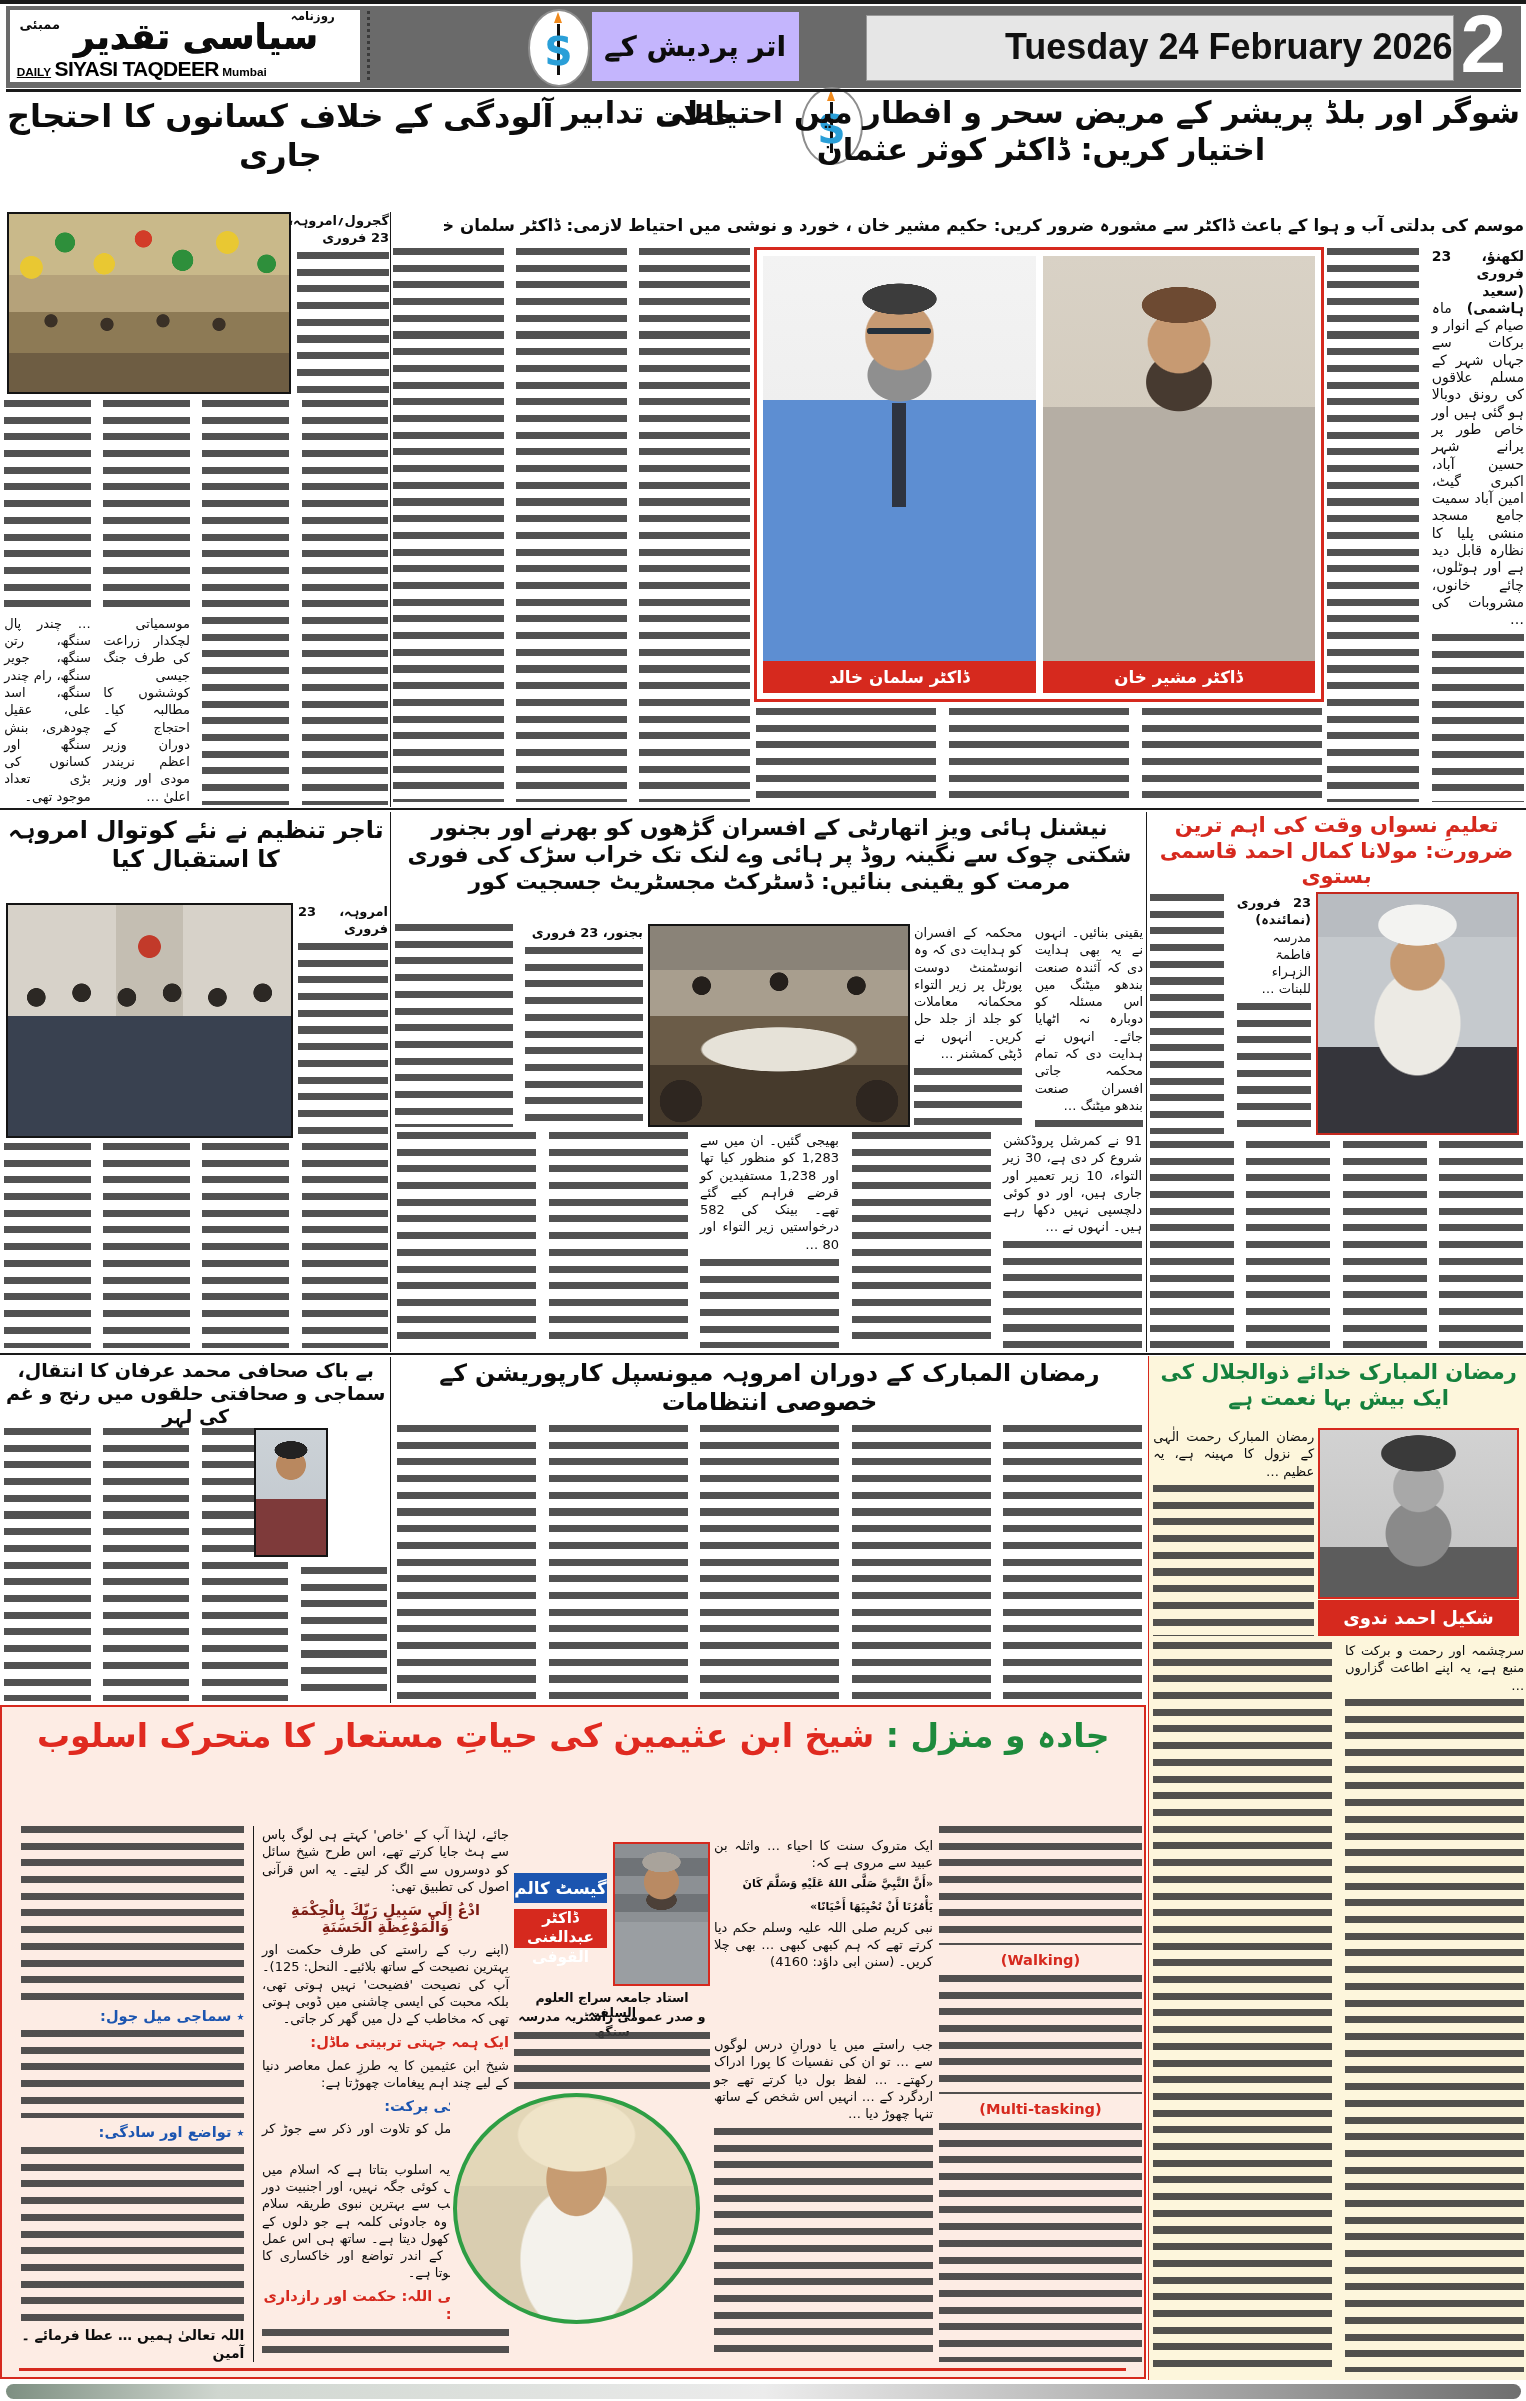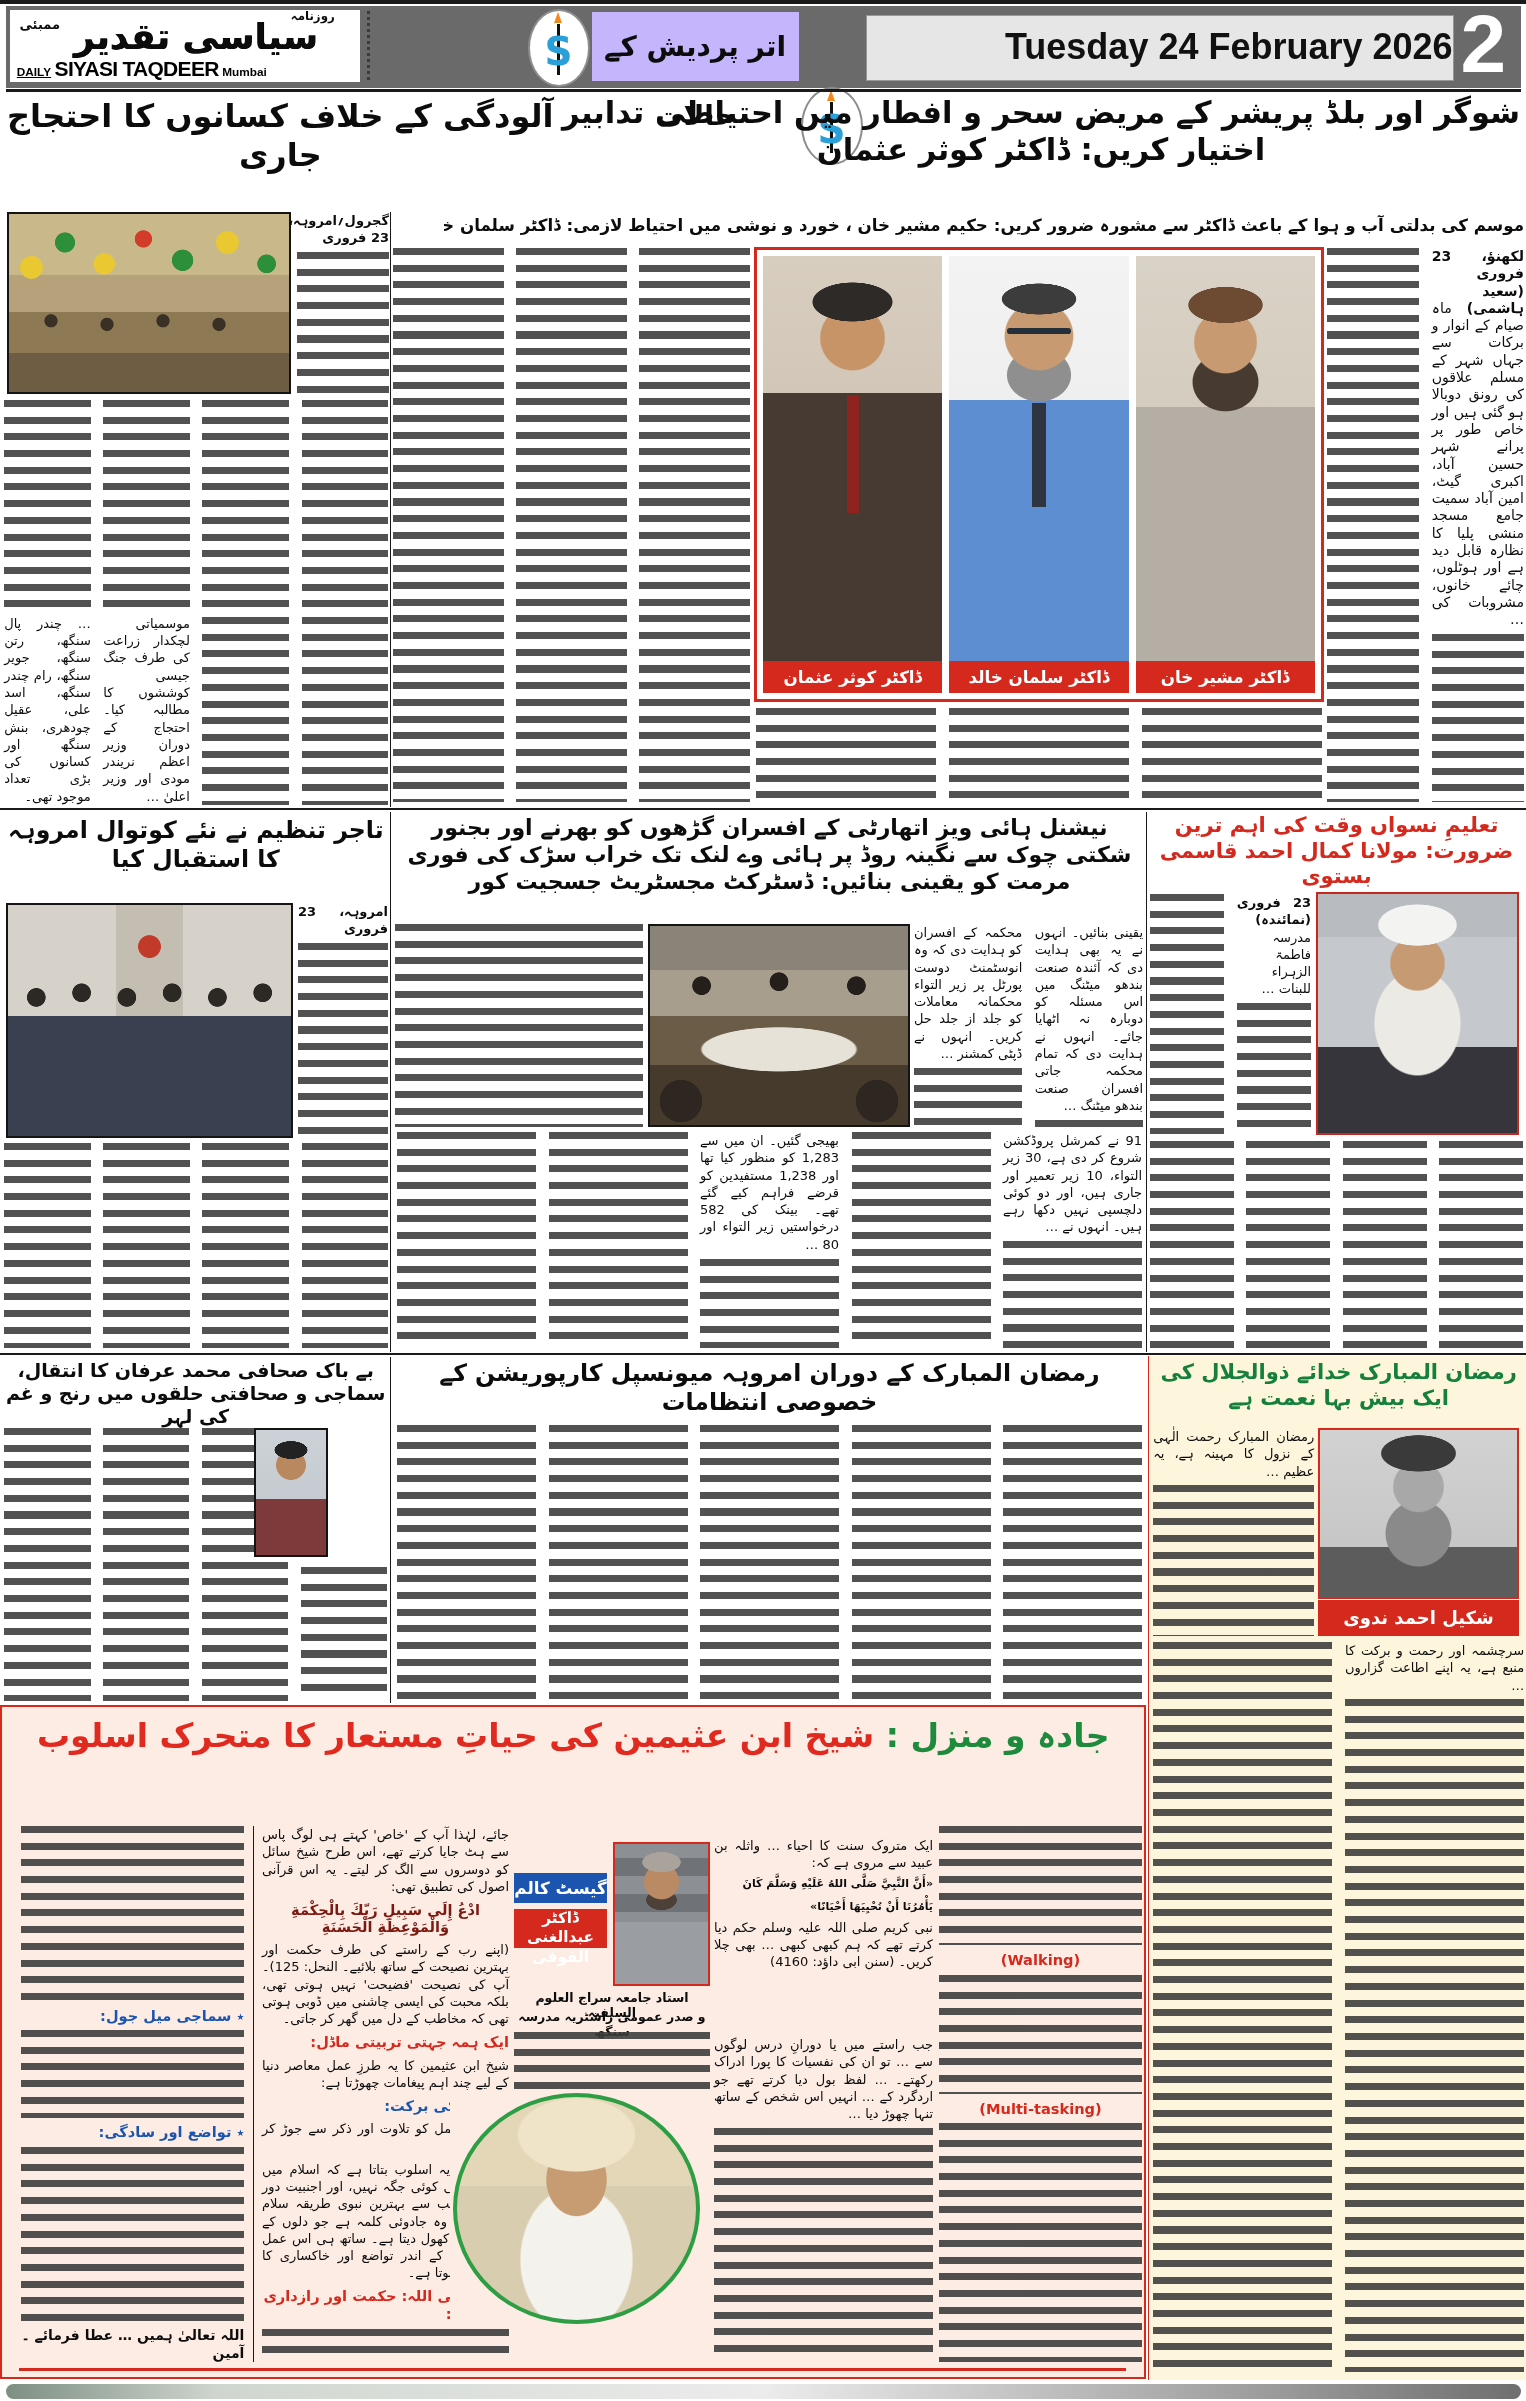--- a/index.html
+++ b/index.html
@@ -194,23 +194,20 @@
       </div>
     <div class="col">
         <div class="fill"></div>
       </div>
     <div class="col">
         <div class="fill"></div>
       </div>
   </div>
 
   <div class="a redframe" style="left:754px;top:247px;width:570px;height:455px;padding:6.2px;display:flex;gap:7px" dir="ltr">
-    <div class="cell p1">
-      <div class="capbar u">ڈاکٹر کوثر عثمان</div>
-    </div>
     <div class="cell p2">
       <div class="capbar u">ڈاکٹر سلمان خالد</div>
     </div>
     <div class="cell p3">
       <div class="capbar u">ڈاکٹر مشیر خان</div>
     </div>
   </div>
 
   <div class="cols a" style="left:1327px;top:248px;width:197px;height:554px">
     <div class="col">
@@ -252,20 +249,24 @@
     <div class="col">
         <div class="fill"></div>
       </div>
     <div class="col">
         <div class="fill"></div>
       </div>
   </div>
 
   <div class="a u hl" style="left:397px;top:815px;width:745px;height:104px;font-size:22px">نیشنل ہائی ویز اتھارٹی کے افسران گڑھوں کو بھرنے اور بجنور شکتی چوک سے نگینہ روڈ پر ہائی وے لنک تک خراب سڑک کی فوری مرمت کو یقینی بنائیں: ڈسٹرکٹ مجسٹریٹ جسجیت کور</div>
   <div class="cols a" style="left:395px;top:924px;width:248px;height:203px">
+    <div class="col">
+      <p class="snip u" style="font-size:13px"><b class="dl">بجنور، 23 فروری</b></p>
+      <div class="fill"></div>
+    </div>
     <div class="col">
         <div class="fill"></div>
       </div>
   </div>
   <div class="a photo ph-meeting" style="left:648px;top:924px;width:262px;height:203px"></div>
   <div class="cols a" style="left:914px;top:924px;width:229px;height:203px">
     <div class="col">
       <p class="snip u" style="font-size:13px">یقینی بنائیں۔ انہوں نے یہ بھی ہدایت دی کہ آئندہ صنعت بندھو میٹنگ میں اس مسئلہ کو دوبارہ نہ اٹھایا جائے۔ انہوں نے ہدایت دی کہ تمام محکمہ جاتی افسران صنعت بندھو میٹنگ …</p>
       <div class="fill"></div>
     </div>

